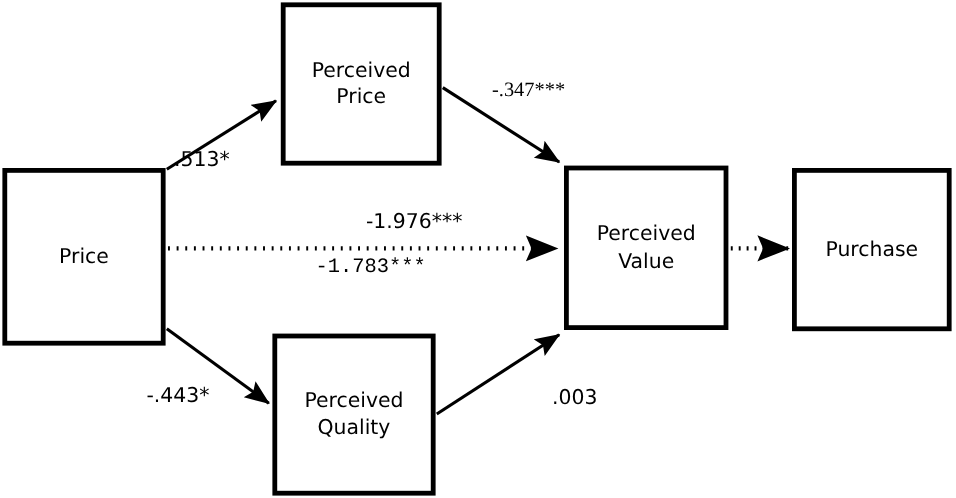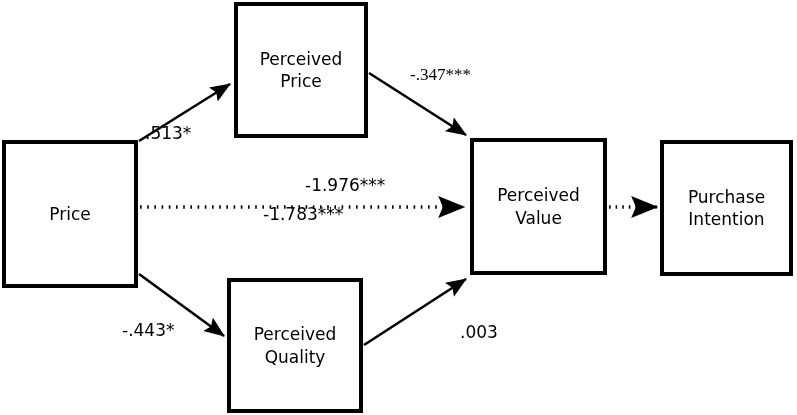--- a/index.html
+++ b/index.html
@@ -94,28 +94,27 @@
     <span class="node-line">Quality</span>
   </div>
 
   <div class="node-box" style="left:470px; top:138px; width:137px; height:137px;">
     <span class="node-line">Perceived</span>
     <span class="node-line">Value</span>
   </div>
 
   <div class="node-box" style="left:660px; top:140px; width:133px; height:136px;">
     <span class="node-line">Purchase</span>
-    <span class="node-line">Intention</span>
   </div>
 
   <div class="edge-label" style="left:145px; top:83px;margin-top:40px;">.513*</div>
 
   <div class="edge-label" style="left:410px; top:65px;font-family:Liberation Serif, serif;">-.347***</div>
 
   <div class="edge-label" style="left:263px; top:175px;margin-left:42px;">-1.976***</div>
 
-  <div class="edge-label" style="left:263px; top:204px;">-1.783***</div>
+  <div class="edge-label" style="left:263px; top:214px;font-family:Liberation Mono, monospace;">-1.783***</div>
 
   <div class="edge-label" style="left:122px; top:320px;">-.443*</div>
 
   <div class="edge-label" style="left:412px; top:322px;margin-left:48px;">.003</div>
 
 </div>
 
 </body></html>

